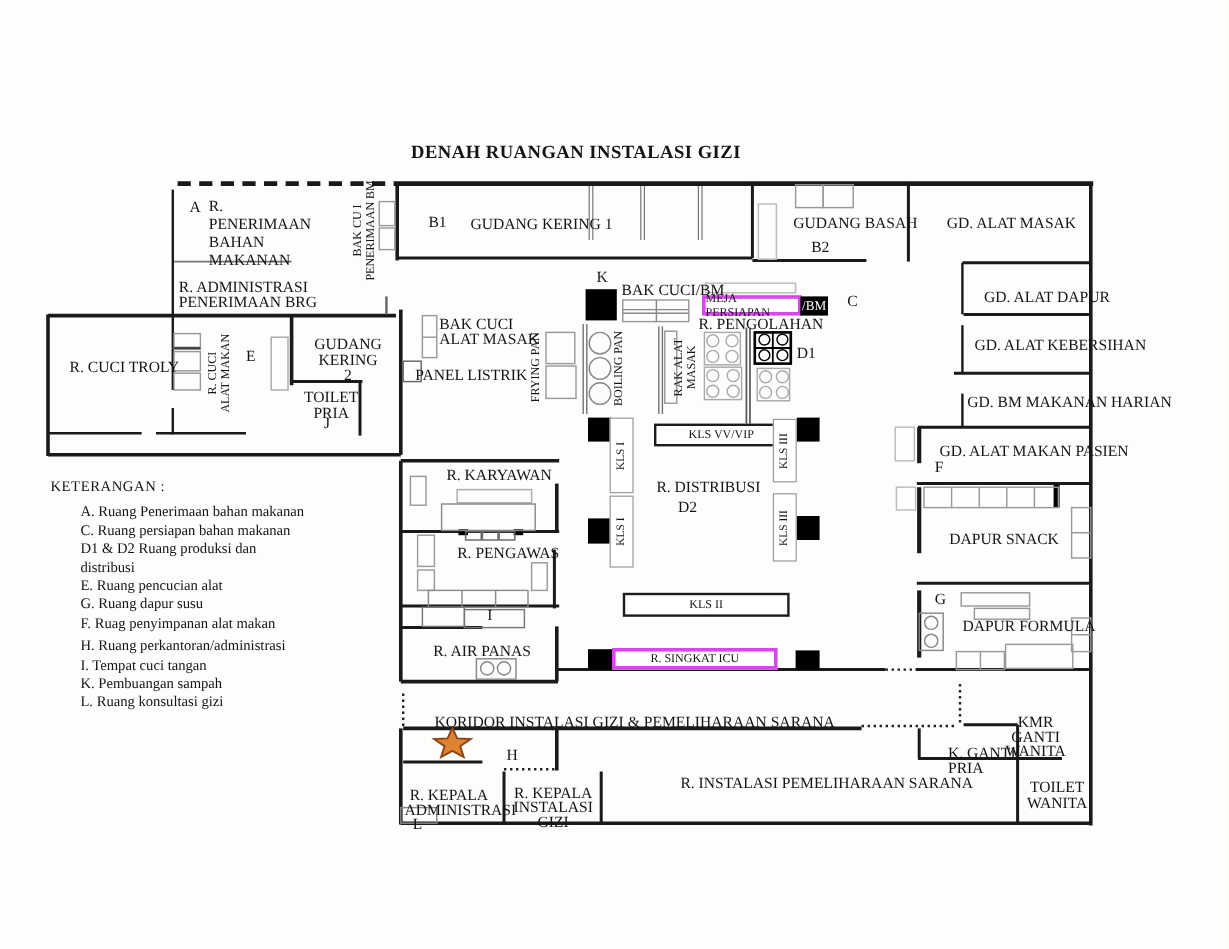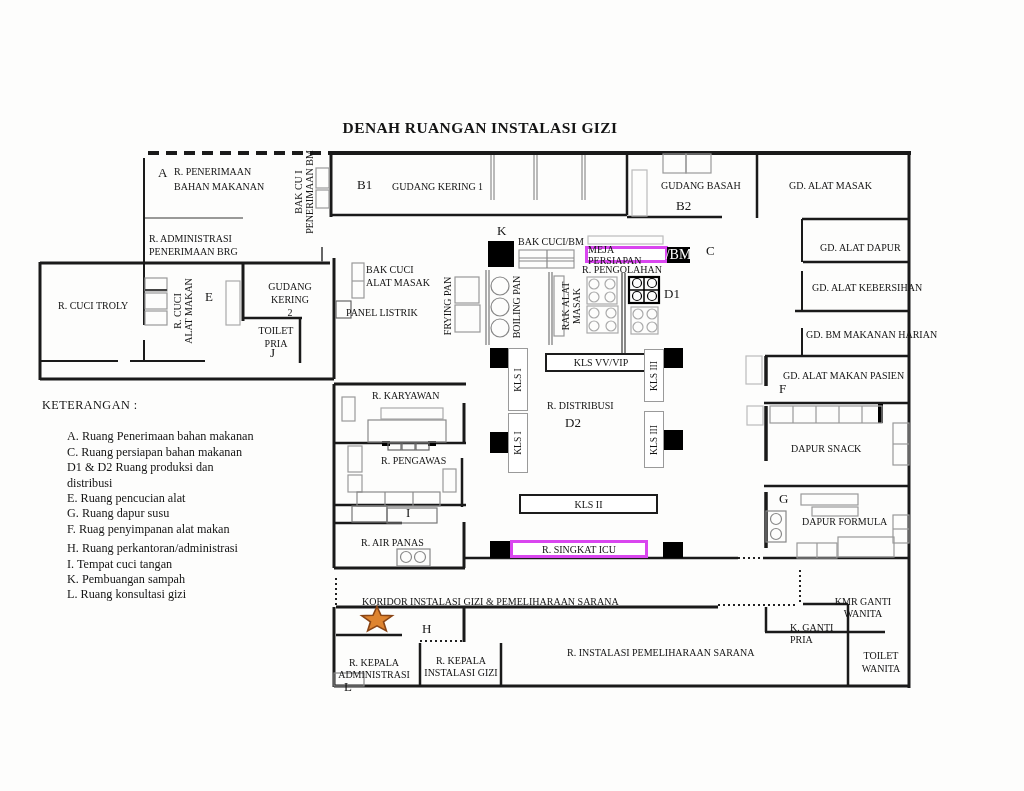--- a/index.html
+++ b/index.html
@@ -1,36 +1,36 @@
 <!DOCTYPE html>
 <html><head>
 <meta charset="utf-8">
 <style>
   html,body{margin:0;padding:0;background:#f4f4f2;}
   #page{position:relative;width:1024px;height:791px;background:#fdfdfc;overflow:hidden;
         font-family:"Liberation Serif",serif;color:#141414;}
   #linework{position:absolute;left:0;top:0;}
-  .lbl{position:absolute;font-size:10px;line-height:13px;white-space:pre-line;color:#141414;}
+  .lbl{position:absolute;font-size:13px;line-height:13px;white-space:pre-line;color:#141414;}
   .c{text-align:center;}
   .letter{font-size:13px;line-height:13px;}
   .small{font-size:9.5px;}
   .vlabel{position:absolute;font-size:10px;line-height:11px;white-space:pre;text-align:center;
           transform:translate(-50%,-50%) rotate(-90deg);}
   .box{position:absolute;border:2px solid #1c1c1c;background:#fff;display:flex;align-items:center;
        justify-content:center;font-size:10px;box-sizing:border-box;}
   .box.thin{border:3px solid #d946ef;}
   .vbox{position:absolute;border:1.5px solid #9a9a9a;background:#fff;display:flex;align-items:center;
         justify-content:center;box-sizing:border-box;}
   .vbox span{transform:rotate(-90deg);white-space:nowrap;font-size:9.5px;}
-  .bmtag{position:absolute;background:#000;color:#fff;font-size:14px;display:flex;align-items:center;
+  .bmtag{position:absolute;background:#000;color:#fff;font-size:11px;display:flex;align-items:center;
          justify-content:center;}
   #title{position:absolute;left:330px;top:119px;width:300px;text-align:center;font-size:15.5px;
          font-weight:bold;letter-spacing:.4px;}
   #legend{position:absolute;left:42px;top:398px;font-size:12.2px;line-height:15.4px;}
-  #legend .hd{margin-bottom:16px;letter-spacing:.5px;}
+  #legend .hd{margin-bottom:6px;letter-spacing:.5px;}
   #legend .it{padding-left:25px;}
   #legend .it.gap{margin-top:4px;}
 </style>
 </head>
 <body>
 
 <div id="page">
 
   <svg id="linework" width="1024" height="791" viewBox="0 0 1024 791">
 

